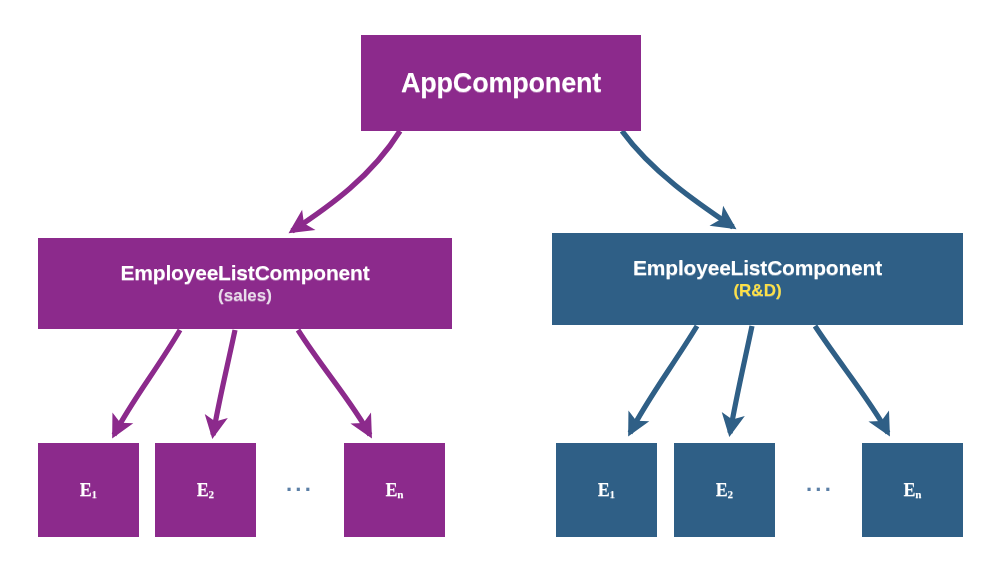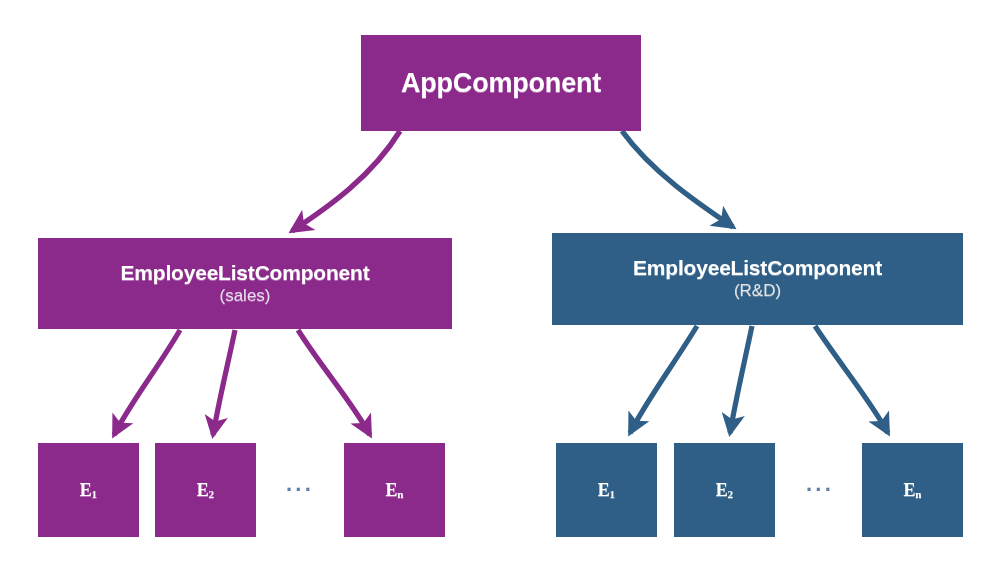--- a/index.html
+++ b/index.html
@@ -36,28 +36,28 @@
     text-align: center;
     z-index: 2;
   }
   .node-title {
     font-weight: bold;
     letter-spacing: -0.2px;
     line-height: 1.05;
     text-shadow: 0 1px 0 rgba(255,255,255,0.35);
   }
   .node-sub {
-    font-weight: normal;
+    font-weight: bold;
     line-height: 1.1;
     margin-top: 3px;
     color: #e8dcea;
     text-shadow: 0 1px 0 rgba(255,255,255,0.25);
   }
   .node-sub.blue-sub {
-    color: #e5e5e5;
+    color: #fde047;
   }
   .root-node .node-title {
     font-size: 27px;
   }
   .branch-node .node-title {
     font-size: 21px;
   }
   .branch-node .node-sub {
     font-size: 17px;
   }

